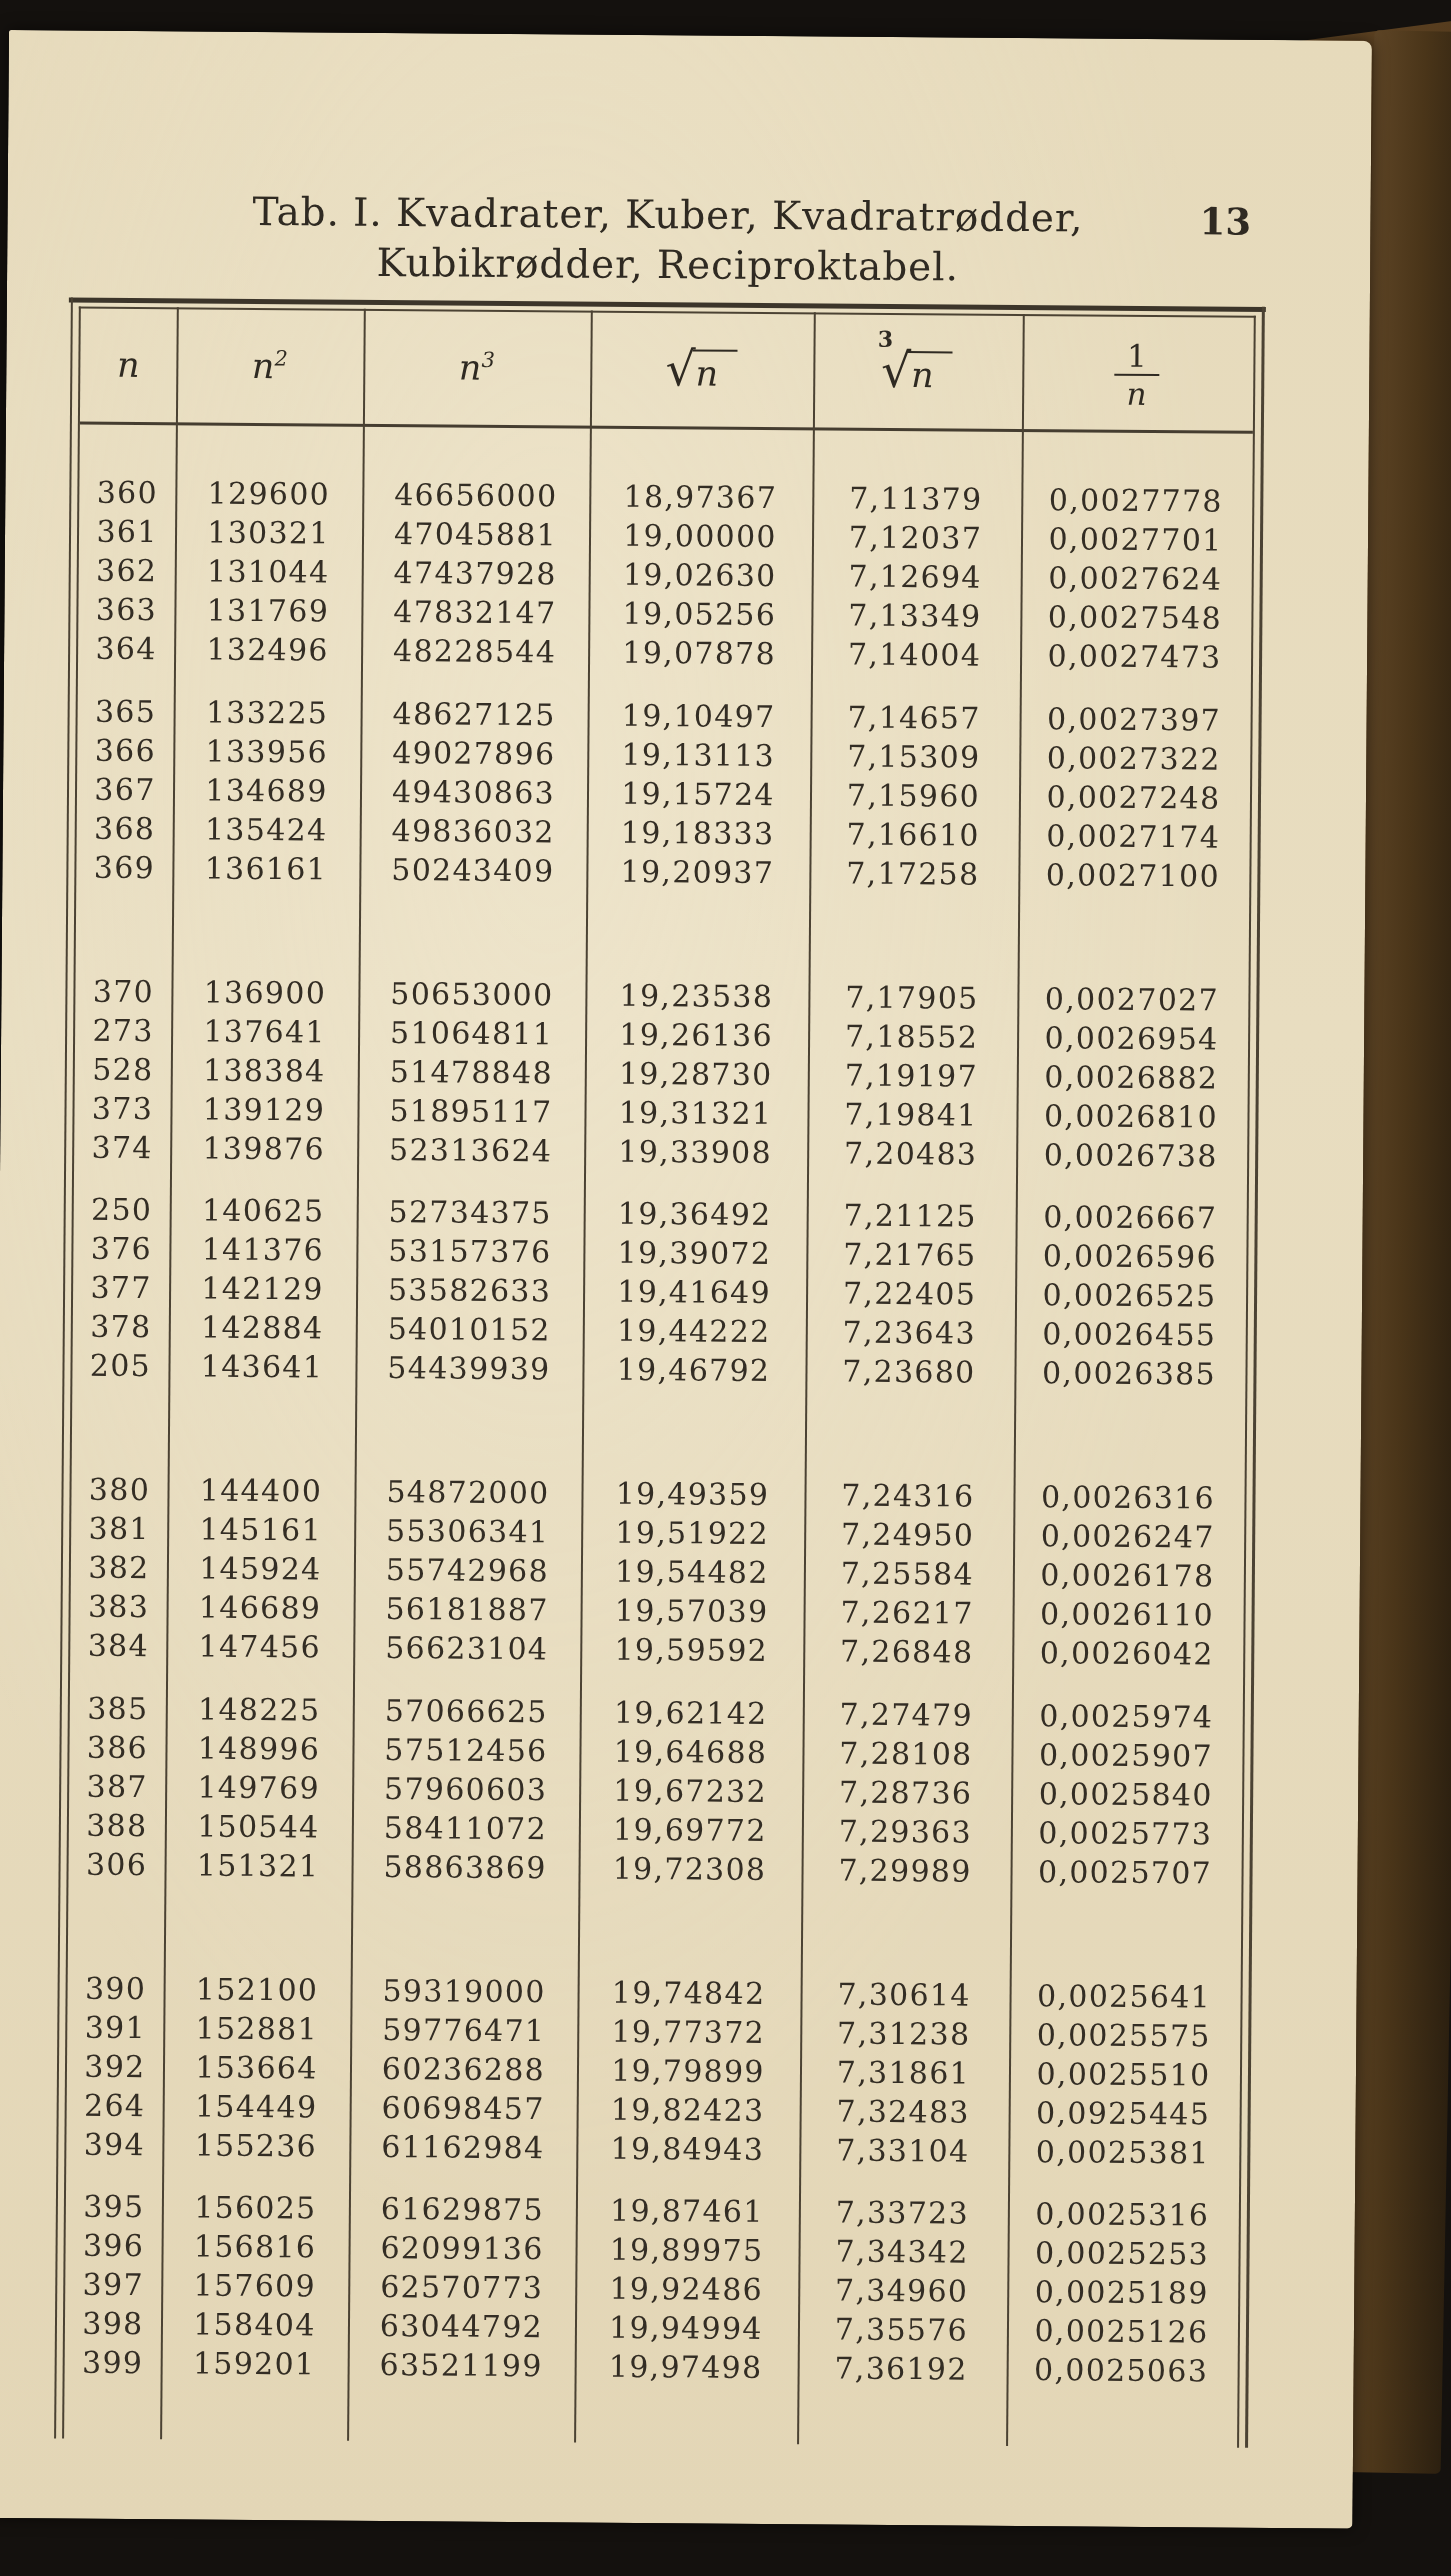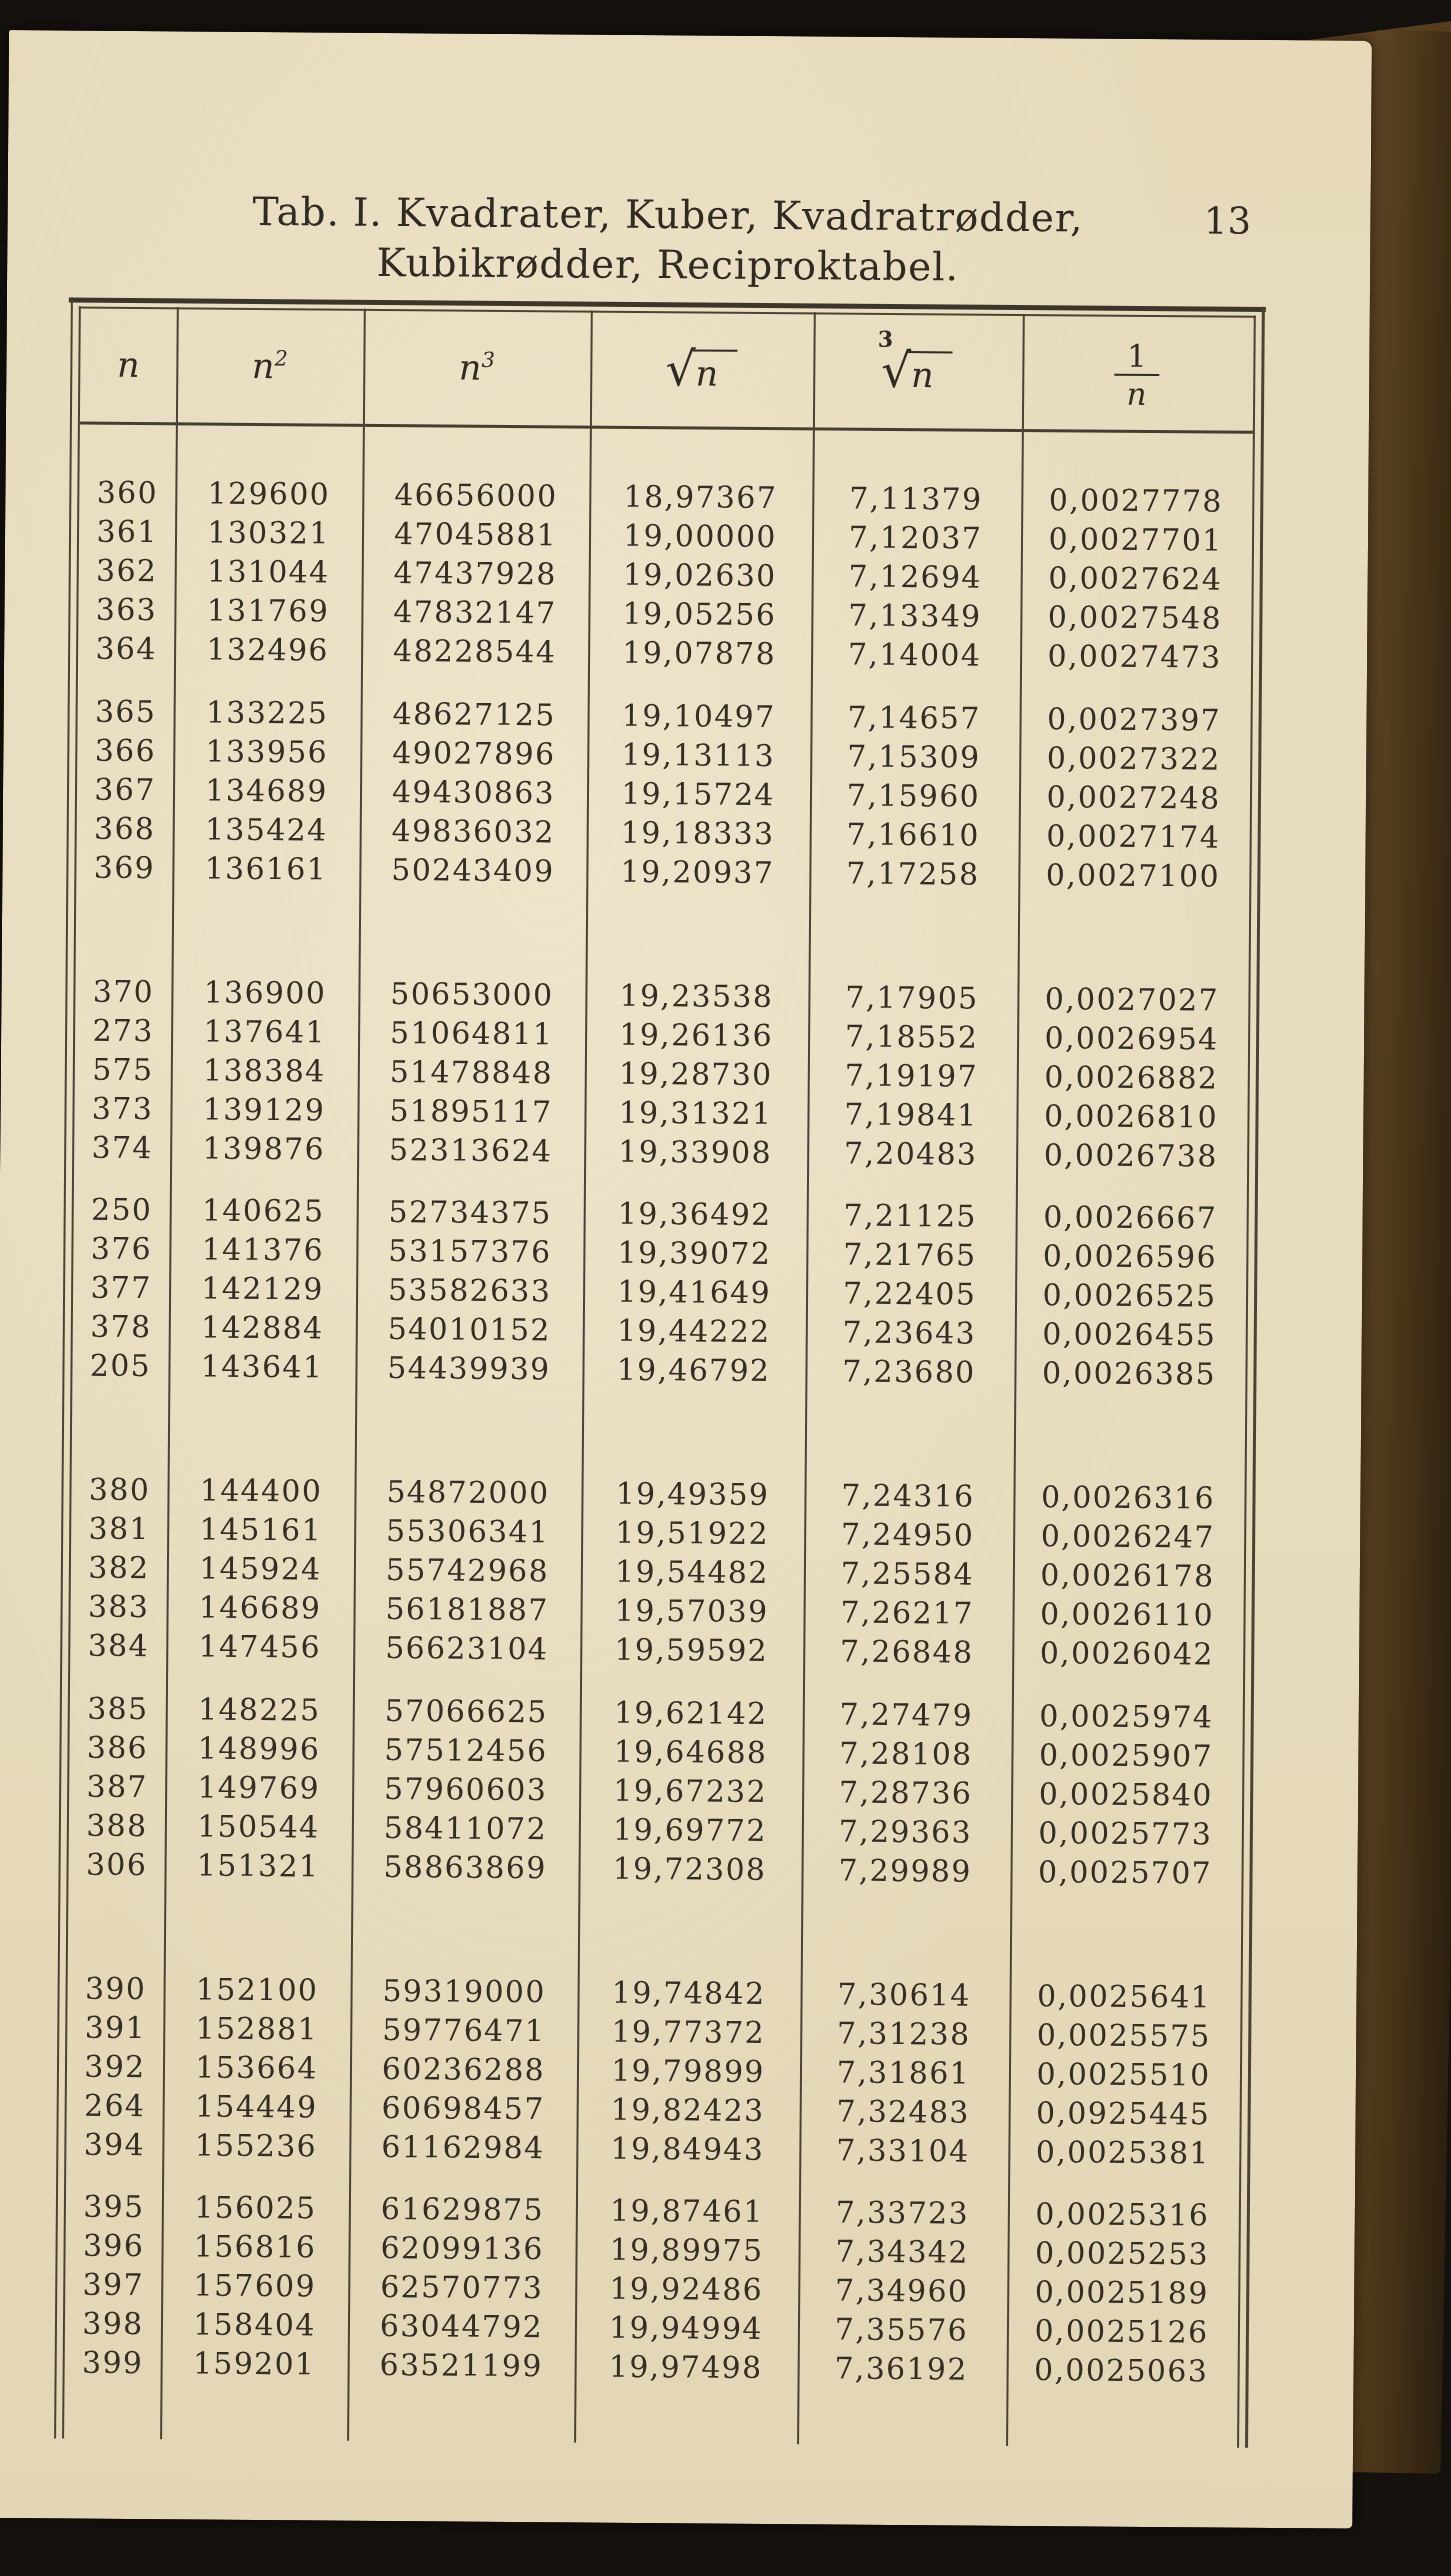--- a/index.html
+++ b/index.html
@@ -35,21 +35,21 @@
     border-radius:2.6px 8.7px 5.2px 2.6px;
   }
   
   .title-block{
     position:absolute;left:74px;top:155px;width:1173px;
     text-align:center;color:#2f2a22;
     font-size:39px;line-height:50px;letter-spacing:0.9px;
   }
   .page-num{
     position:absolute;right:3.5px;top:1.7px;
-    font-size:37px;font-weight:normal;letter-spacing:0;text-align:center;
+    font-size:37px;font-weight:bold;letter-spacing:0;text-align:center;
   }
   
   .tbl{
     position:absolute;left:74px;top:276px;width:1173px;height:2132px;
     color:#332d24;
   }
   .hline,.vline{position:absolute;background:#4b4233;}
   .rule-top-outer{top:-8.7px;left:-12.2px;right:-12.2px;height:4.4px;background:#3c352a;}
   .rule-top-inner{top:0;left:-1.7px;right:-1.7px;height:1.7px;}
   .rule-head{top:115px;left:0;right:0;height:2.6px;background:#453d30;}
@@ -246,21 +246,21 @@
             </div>
             <div class="row">
               <span class="cell">273</span>
               <span class="cell">137641</span>
               <span class="cell">51064811</span>
               <span class="cell">19,26136</span>
               <span class="cell">7,18552</span>
               <span class="cell">0,0026954</span>
             </div>
             <div class="row">
-              <span class="cell">575</span>
+              <span class="cell">528</span>
               <span class="cell">138384</span>
               <span class="cell">51478848</span>
               <span class="cell">19,28730</span>
               <span class="cell">7,19197</span>
               <span class="cell">0,0026882</span>
             </div>
             <div class="row">
               <span class="cell">373</span>
               <span class="cell">139129</span>
               <span class="cell">51895117</span>

